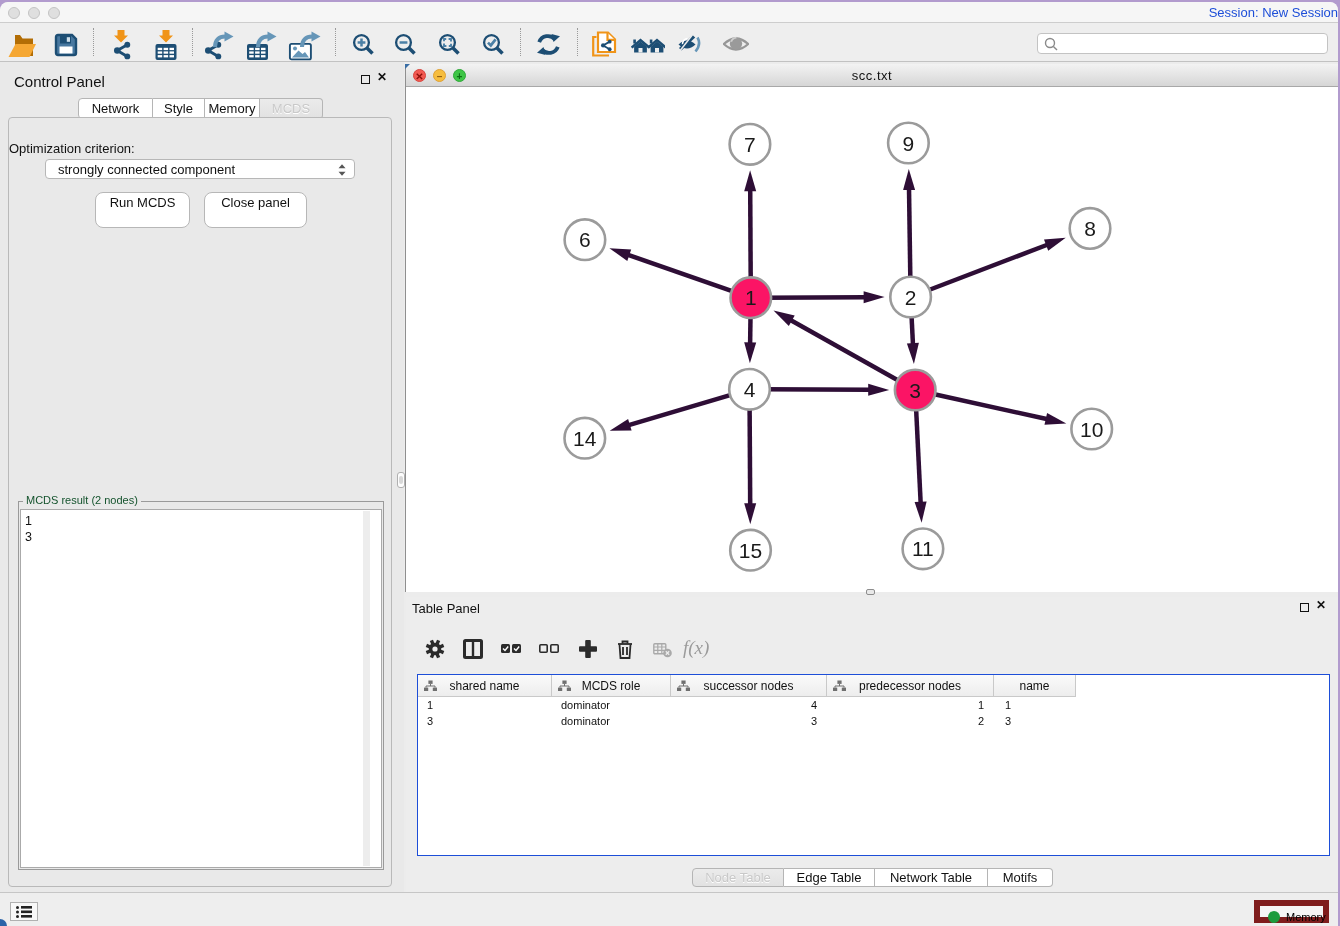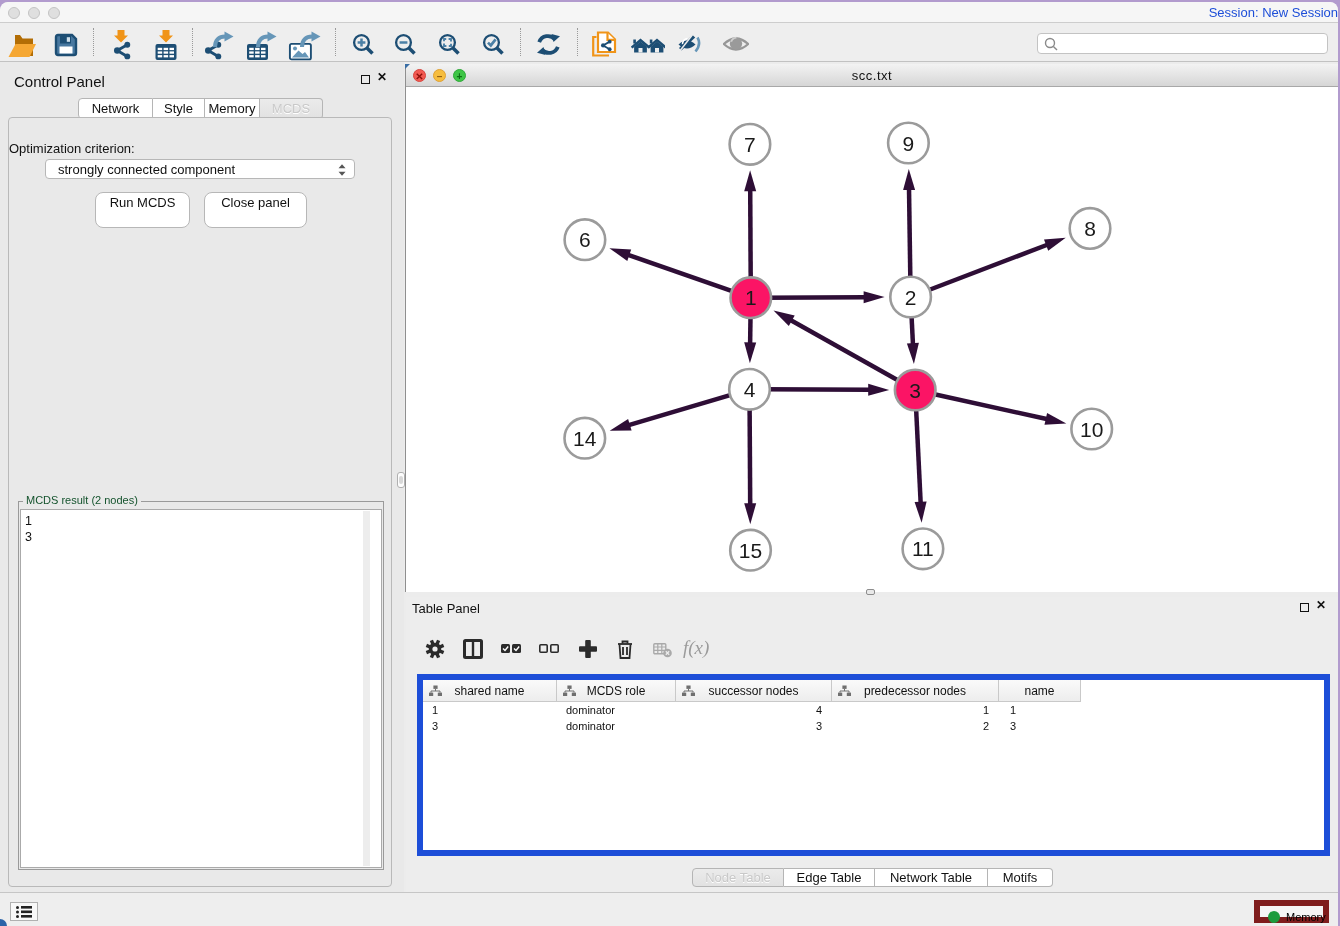--- a/index.html
+++ b/index.html
@@ -30,21 +30,21 @@
 #fslegend{position:absolute;left:4px;top:-8px;background:#e9e9e9;font-size:11px;padding:0 3px;color:#14532d}
 #fsinner{position:absolute;left:1px;top:7px;width:362px;height:359px;background:#fff;border:1px solid #aaa}
 
 #netwin{position:absolute;left:405px;top:62px;width:933px;height:528px;background:#fff;border-left:1.5px solid #8f8f8f}
 #nettitle{position:absolute;left:0;top:0;width:100%;height:23px;background:linear-gradient(#f3f3f3,#d6d6d6);border-bottom:1px solid #a8a8a8}
 .mac{position:absolute;top:5px;width:13px;height:13px;border-radius:50%;font-size:10px;font-weight:bold;text-align:center;line-height:13px}
 #netcanvas{position:absolute;left:0;top:23px;width:931px;height:505px;background:#fff}
 #tp{position:absolute;left:406px;top:595px;width:932px;height:295px;background:#ededed}
 #tphead{position:absolute;left:6px;top:4px;font-size:13px;color:#111}
 #tptools{position:absolute;left:11px;top:26px;width:910px;height:40px;background:#ededed}
-#tbl{position:absolute;left:11px;top:77px;width:913px;height:182px;background:#fff;border:6px solid #1d4ed8}
+#tbl{position:absolute;left:11px;top:77px;width:913px;height:182px;background:#fff;border:1px solid #1d4ed8}
 .th{position:absolute;top:0;height:22px;background:linear-gradient(#fafafa,#ededed);border-right:1px solid #c9c9c9;border-bottom:1px solid #c9c9c9;font-size:12px;color:#111;text-align:center;line-height:22px}
 .td{position:absolute;font-size:11px;color:#111}
 .btab{height:19px;line-height:18px;font-size:13px;background:#fff;border:1px solid #b5b5b5;border-left:none;text-align:center;color:#111}
 #statusbar{position:absolute;left:0;top:890px;width:1338px;height:34px;background:#eee;border-top:1px solid #c6c6c6}
 #memory{position:absolute;right:9px;top:7px;width:75px;height:23px;background:#f5f5f5;border:6px solid #7f1d1d;font-size:11px}
 #listbtn{position:absolute;left:10px;top:9px;width:28px;height:19px;background:#f8f8f8;border:1px solid #b0b0b0}
 </style></head>
 <body>
 <div id="win">
   <div id="titlebar">

